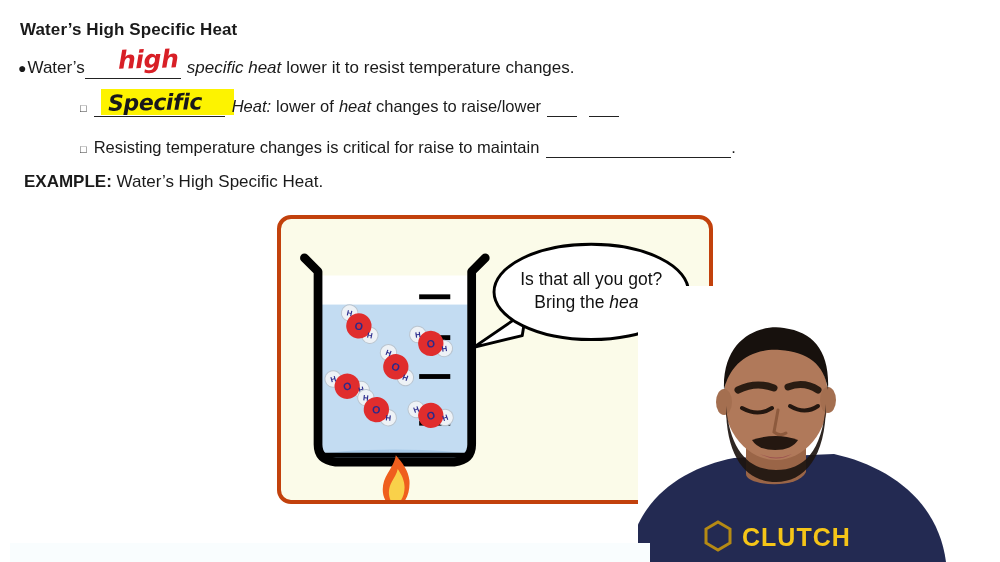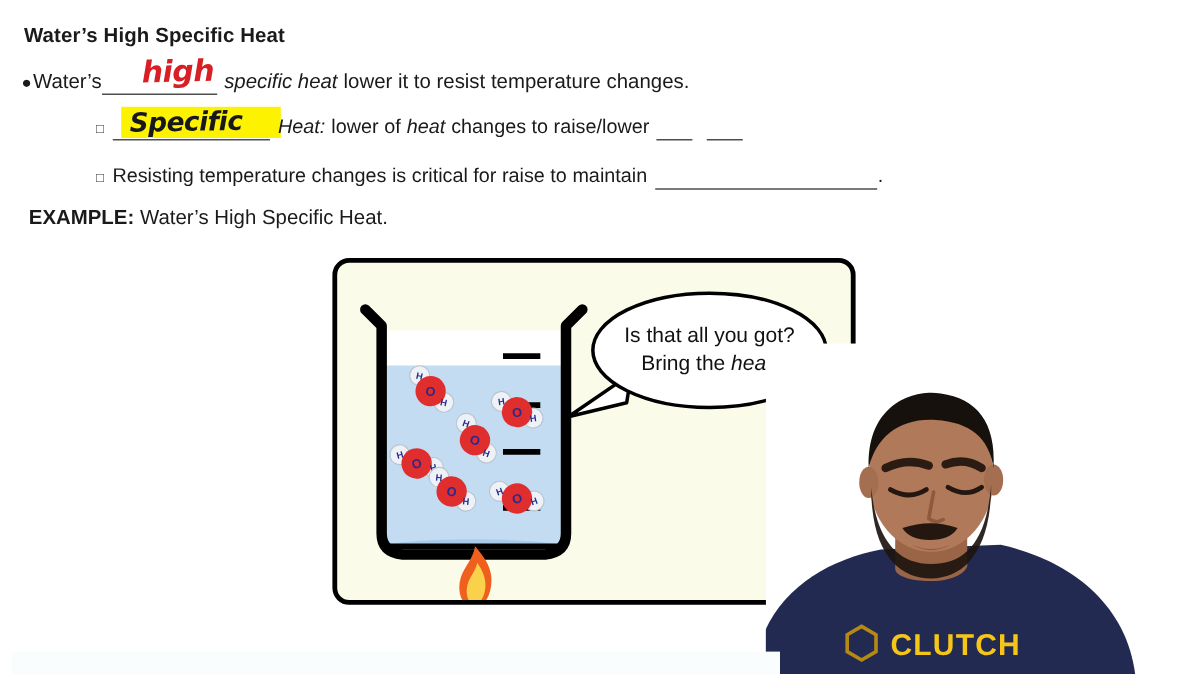--- a/index.html
+++ b/index.html
@@ -121,21 +121,21 @@
   em.it { }
 
   
   .illus-panel {
     position: absolute;
     left: 277px;
     top: 215px;
     width: 436px;
     height: 289px;
     background: #fbfbe9;
-    border: 4px solid #000000;
+    border: 4px solid #c2410c;
     border-radius: 14px;
     box-sizing: border-box;
   }
   .illus-svg {
     position: absolute;
     left: 0; top: 0;
     width: 100%;
     height: 100%;
     display: block;
   }

